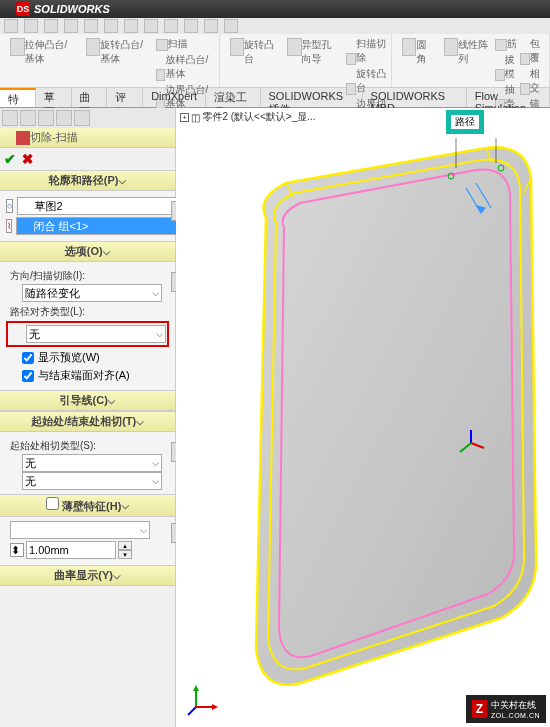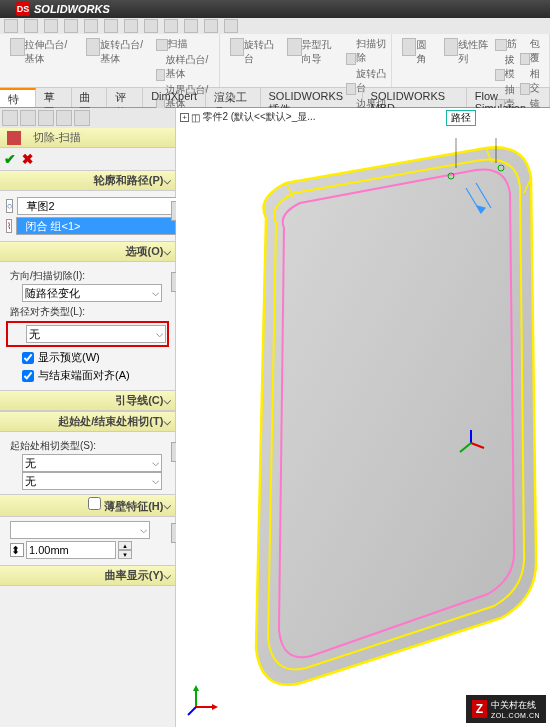--- a/index.html
+++ b/index.html
@@ -14,46 +14,46 @@
 .ribbon-btn .ico { width: 18px; height: 18px; background: #ddd; border: 1px solid #bbb; margin-bottom: 1px; }
 .ribbon-small { display: flex; align-items: flex-end; gap: 0; color: #666; padding: 1px 0; }
 .ribbon-small .ico { width: 12px; height: 12px; background: #ddd; border: 1px solid #bbb; }
 .tabs { height: 20px; background: #e8e8e8; display: flex; border-bottom: 1px solid #999; font-size: 11px; }
 .tab { padding: 2px 8px; border-right: 1px solid #ccc; color: #333; cursor: pointer; }
 .tab.active { background: #fff; border-top: 2px solid #f80; }
 .work { display: flex; height: 619px; }
 .side { width: 176px; background: #f0f0f0; border-right: 1px solid #ccc; display: flex; flex-direction: column; position: relative; }
 .side-tabs { height: 20px; background: #e8e8e8; display: flex; gap: 2px; padding: 2px; }
 .side-tabs span { width: 16px; height: 16px; background: #ddd; border: 1px solid #bbb; }
-.side-head { height: 20px; background: linear-gradient(#f8f8c0,#e8e8a0); display: flex; align-items: center; padding: 0 7px; gap: 12px; font-size: 11px; color: #555; border-bottom: 1px solid #ccc; }
+.side-head { height: 20px; background: linear-gradient(#f8f8c0,#e8e8a0); display: flex; align-items: center; padding: 0 16px; gap: 0; font-size: 11px; color: #555; border-bottom: 1px solid #ccc; }
 .side-head .ico { width: 14px; height: 14px; background: #c44; }
 .okcancel { height: 22px; display: flex; align-items: center; padding: 0 4px; gap: 6px; }
 .okcancel .ok { color: #090; font-size: 14px; font-weight: bold; }
 .okcancel .cancel { color: #c00; font-size: 14px; font-weight: bold; }
-.section-head { background: linear-gradient(#f8f8c0,#e8e8a0); padding: 2px 4px; font-size: 11px; font-weight: bold; color: #444; border-top: 1px solid #ccc; border-bottom: 1px solid #ccc; display: flex; justify-content: flex-end; align-items: center; }
+.section-head { background: linear-gradient(#f8f8c0,#e8e8a0); padding: 2px 4px; font-size: 11px; font-weight: bold; color: #444; border-top: 1px solid #ccc; border-bottom: 1px solid #ccc; display: flex; justify-content: center; align-items: center; }
 .section-body { padding: 4px 6px; background: #f4f4f4; }
 .row { display: flex; align-items: center; gap: 4px; margin: 2px 0; }
 .row .ico { width: 14px; height: 14px; border: 1px solid #999; background: #fff; display: flex; align-items: center; justify-content: center; font-size: 9px; }
-.row input[type=text], .row select { flex: 1; height: 18px; border: 1px solid #aaa; background: #fff; font-size: 11px; padding: 0 8px; }
+.row input[type=text], .row select { flex: 1; height: 18px; border: 1px solid #aaa; background: #fff; font-size: 11px; padding: 0 16px; }
 .sel-blue { background: #3399ff !important; color: #fff; }
 .label-sm { font-size: 10px; color: #333; margin: 3px 0 1px 4px; }
 .combo { width: 140px; height: 18px; border: 1px solid #aaa; background: #fff; font-size: 11px; padding: 0 2px; margin-left: 16px; display: flex; align-items: center; justify-content: space-between; }
 .combo::after { content: "⌵"; font-size: 9px; color: #666; }
 .chk { display: flex; align-items: center; gap: 4px; margin: 3px 0 3px 16px; font-size: 11px; }
 .chk input { width: 12px; height: 12px; }
 .redbox { border: 2px solid #d00; padding: 2px; margin: 2px 0; }
 .spin { display: flex; align-items: center; gap: 2px; margin: 2px 0 2px 4px; }
 .spin .ico { width: 14px; height: 14px; border: 1px solid #999; background: #fff; }
 .spin input { width: 90px; height: 18px; border: 1px solid #aaa; font-size: 11px; padding: 0 2px; }
 .spin .ud { width: 14px; display: flex; flex-direction: column; }
 .spin .ud span { height: 9px; border: 1px solid #aaa; background: #eee; font-size: 7px; text-align: center; line-height: 7px; }
 .viewport { flex: 1; background: #fff; position: relative; overflow: hidden; }
 .tree-top { position: absolute; top: 2px; left: 4px; font-size: 10px; color: #333; display: flex; align-items: center; gap: 2px; }
 .tree-top .plus { border: 1px solid #666; width: 9px; height: 9px; display: inline-flex; align-items: center; justify-content: center; font-size: 8px; }
-.dim-label { position: absolute; top: 2px; left: 270px; border: 1px solid #14b8a6; padding: 0 4px; font-size: 10px; background: #fff; }
+.dim-label { position: absolute; top: 2px; left: 270px; border: 5px solid #14b8a6; padding: 0 4px; font-size: 10px; background: #fff; }
 .model { position: absolute; top: 30px; left: 30px; width: 340px; height: 560px; }
 .model svg { width: 100%; height: 100%; }
 .triad { position: absolute; left: 280px; top: 320px; }
 .triad-bottom { position: absolute; left: 10px; bottom: 8px; }
 .watermark { position: absolute; right: 4px; bottom: 4px; background: #222; color: #fff; font-size: 9px; padding: 4px 6px; display: flex; align-items: center; gap: 4px; }
 .watermark .z { background: #c00; padding: 2px 4px; font-weight: bold; font-size: 12px; }
 .expand-handle { position: absolute; right: -4px; width: 8px; height: 20px; background: #ddd; border: 1px solid #aaa; }
 .chev::after { content: "⌵"; font-size: 10px; color: #666; }
 </style>
 </head>

